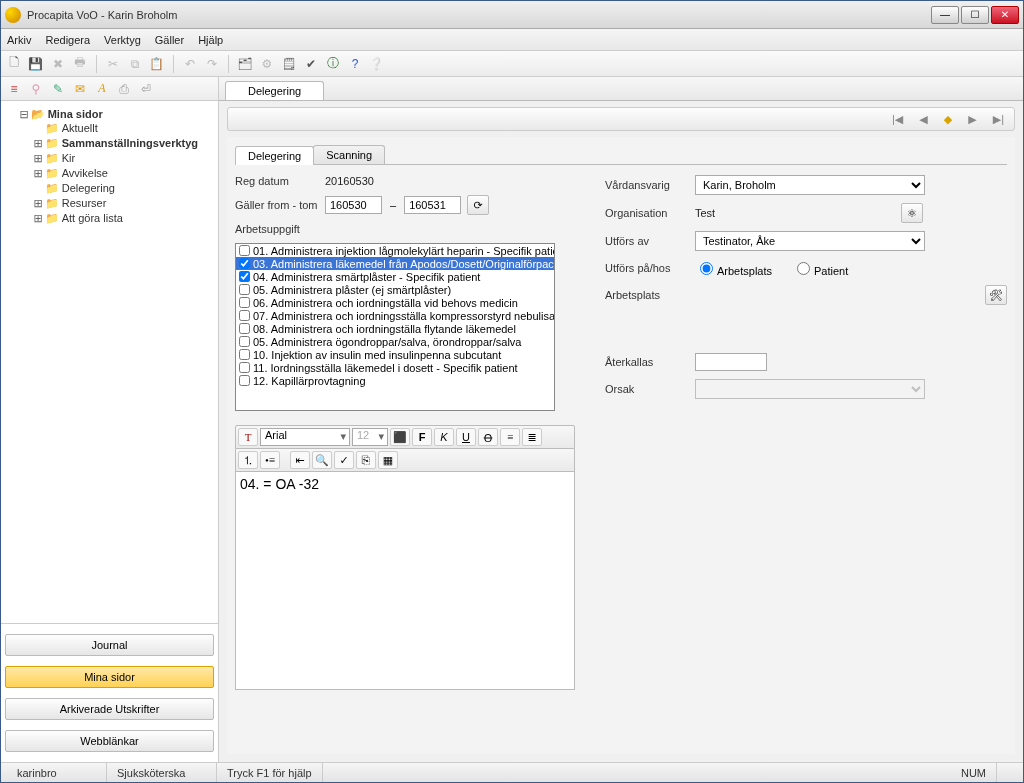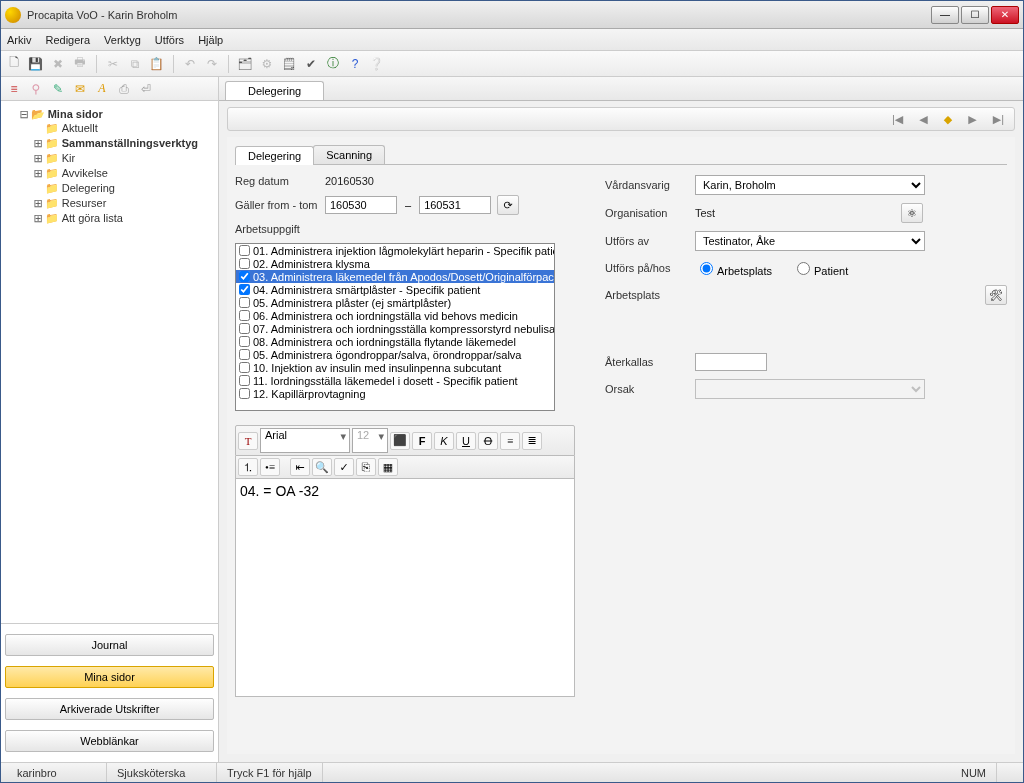--- a/index.html
+++ b/index.html
@@ -37,32 +37,32 @@
 .navstrip .diamond{color:#d9a400;}
 .content{flex:1; margin:0 8px 8px 8px; background:#f3f3f3; padding:8px 8px; overflow:auto;}
 .subtabs{display:flex; border-bottom:1px solid #bbb; margin-bottom:10px;}
 .subtab{padding:3px 12px; border:1px solid #bbb; background:linear-gradient(to bottom,#f2f2f2,#e4e4e4); border-bottom:none; margin-right:-1px; border-radius:3px 3px 0 0;}
 .subtab.active{background:#fff; position:relative; top:1px;}
 .form-cols{display:flex; gap:30px;}
 .col{flex:1;}
 .row{display:flex; align-items:center; margin-bottom:8px;}
 .row .lbl{width:90px; color:#333;}
 .inval{color:#222;}
-.txtinput{border:1px solid #aaa; background:#fff; padding:2px 4px; height:18px; width:72px;}
+.txtinput{border:1px solid #aaa; background:#fff; padding:2px 4px; height:18px; width:57px;}
 .iconbtn{width:22px; height:20px; border:1px solid #bbb; background:linear-gradient(to bottom,#fefefe,#e6e6e6); border-radius:2px; margin-left:6px; display:inline-flex; align-items:center; justify-content:center;}
 .select{border:1px solid #aaa; background:#fff; height:20px; width:230px; padding:1px 3px;}
 .radio{margin-right:4px;}
 .listbox{border:1px solid #888; background:#fff; height:168px; overflow-y:scroll; overflow-x:scroll; width:320px; position:relative;}
 .listbox .item{display:flex; align-items:center; padding:0 2px; height:13px; white-space:nowrap;}
 .listbox .item input{margin:0 3px 0 1px; width:11px; height:11px;}
 .listbox .item.sel{background:#3a74d6; color:#fff;}
 .rte-toolbar{display:flex; align-items:center; gap:2px; margin-top:14px; background:linear-gradient(to bottom,#f7f7f7,#eaeaea); border:1px solid #bbb; padding:2px; border-radius:2px 2px 0 0;}
 .rte-toolbar2{display:flex; align-items:center; gap:2px; background:linear-gradient(to bottom,#f7f7f7,#eaeaea); border:1px solid #bbb; border-top:none; padding:2px;}
 .rtebtn{width:20px; height:18px; border:1px solid #ccc; background:#f9f9f9; display:flex; align-items:center;justify-content:center; font-size:11px; font-family:"Times New Roman",serif; border-radius:2px;}
-.fontsel{border:1px solid #aaa; height:25px; background:#fff; padding:0 16px 0 4px; position:relative;}
+.fontsel{border:1px solid #aaa; height:18px; background:#fff; padding:0 16px 0 4px; position:relative;}
 .fontsel::after{content:"▾"; position:absolute; right:3px; top:1px; color:#666;}
 .editor{border:1px solid #bbb; border-top:none; background:#fff; height:218px; overflow-y:scroll; padding:4px; font-size:14px; font-family:Arial;}
 .statusbar{height:20px; background:linear-gradient(to bottom,#f5f5f5,#e4e4e4); border-top:1px solid #ccc; display:flex; padding:0 6px; color:#333;}
 .statusbar .cell{padding:0 10px; border-right:1px solid #ccc; height:100%; display:flex; align-items:center;}
 .statusbar .spacer{flex:1;}
 </style>
 </head>
 <body>
 
 <div class="window">
@@ -73,21 +73,21 @@
       <div class="winbtn">—</div>
       <div class="winbtn">☐</div>
       <div class="winbtn close">✕</div>
     </div>
   </div>
 
   <div class="menubar">
     <span>Arkiv</span>
     <span>Redigera</span>
     <span>Verktyg</span>
-    <span>Utförs</span>
+    <span>Gäller</span>
     <span>Hjälp</span>
   </div>
 
   <div class="toolbar1">
     <div class="tbtn on">🗋</div>
     <div class="tbtn on">💾</div>
     <div class="tbtn" style="color:#bbb;">✖</div>
     <div class="tbtn" style="color:#bbb;">🖶</div>
     <div class="sep"></div>
     <div class="tbtn" style="color:#bbb;">✂</div>
@@ -171,24 +171,20 @@
               <span class="iconbtn">⟳</span>
             </div>
             <div class="row" style="margin-top:6px;">
               <span class="lbl" style="width:auto;text-align:right;">Arbetsuppgift</span>
             </div>
             <div class="listbox" id="task-list">
                 <div class="item">
                   <input type="checkbox" style="">
                   <span>01. Administrera injektion lågmolekylärt heparin - Specifik patient</span>
                 </div>
-                <div class="item">
-                  <input type="checkbox" style="">
-                  <span>02. Administrera klysma</span>
-                </div>
                 <div class="item sel">
                   <input type="checkbox" checked="" style="">
                   <span>03. Administrera läkemedel från Apodos/Dosett/Originalförpackning</span>
                 </div>
                 <div class="item">
                   <input type="checkbox" checked="" style="">
                   <span>04. Administrera smärtplåster - Specifik patient</span>
                 </div>
                 <div class="item">
                   <input type="checkbox" style="">

